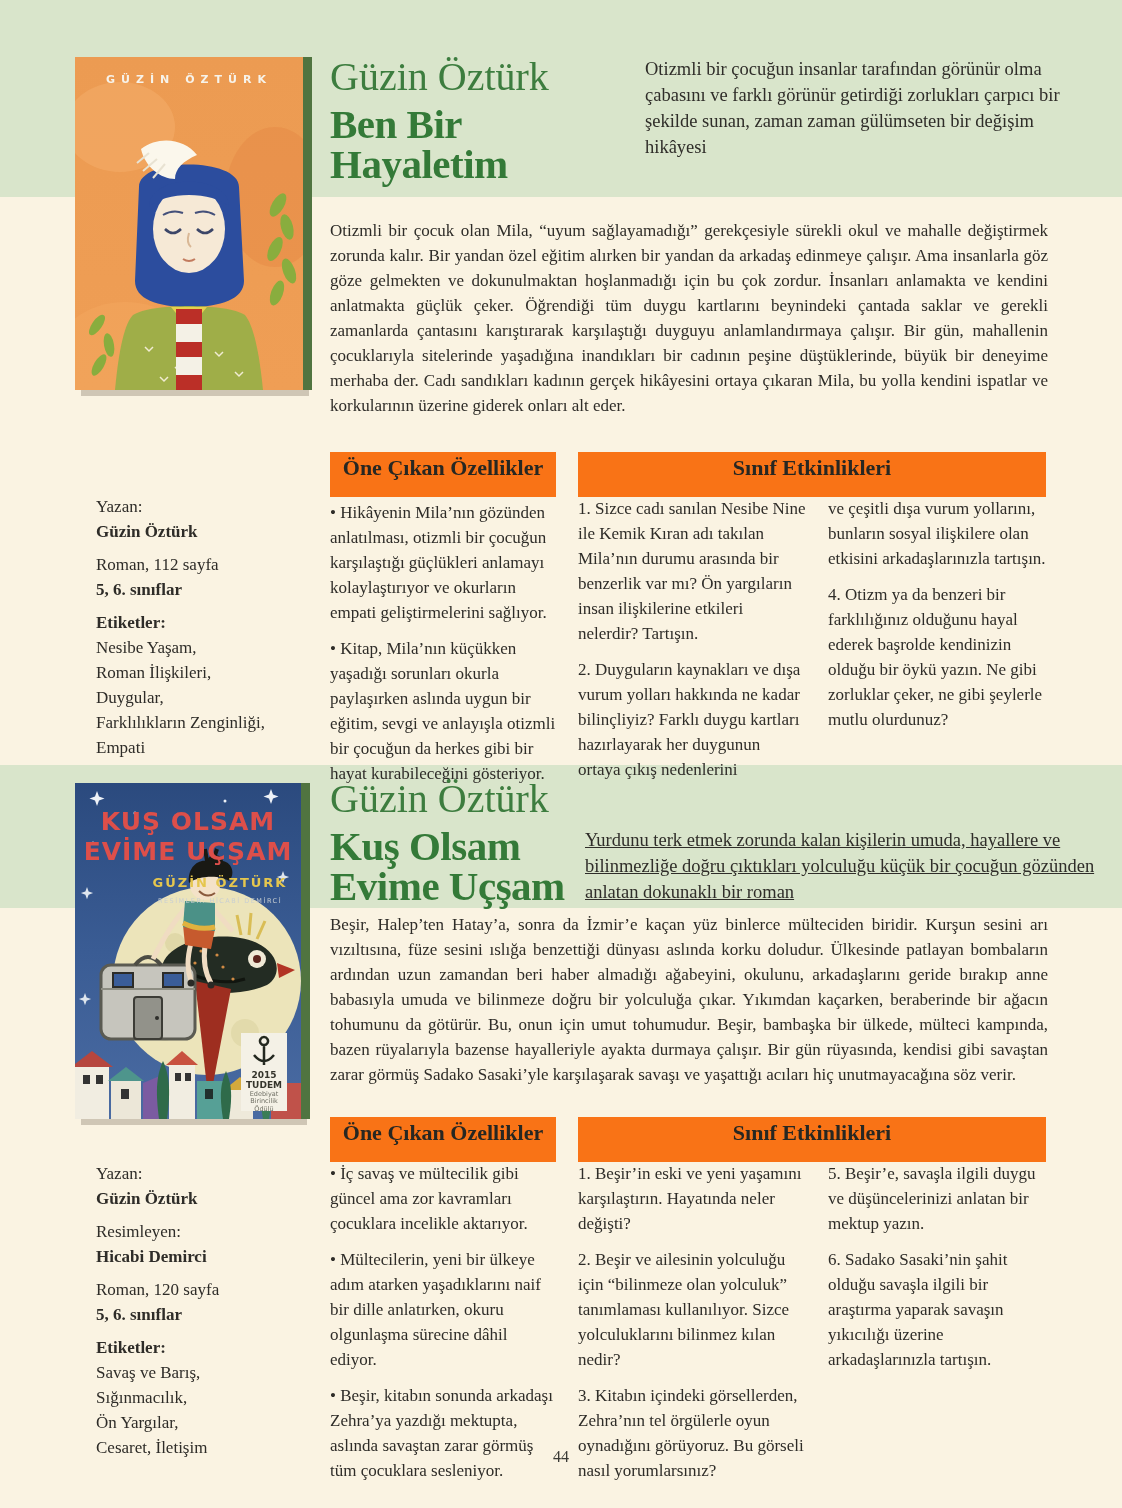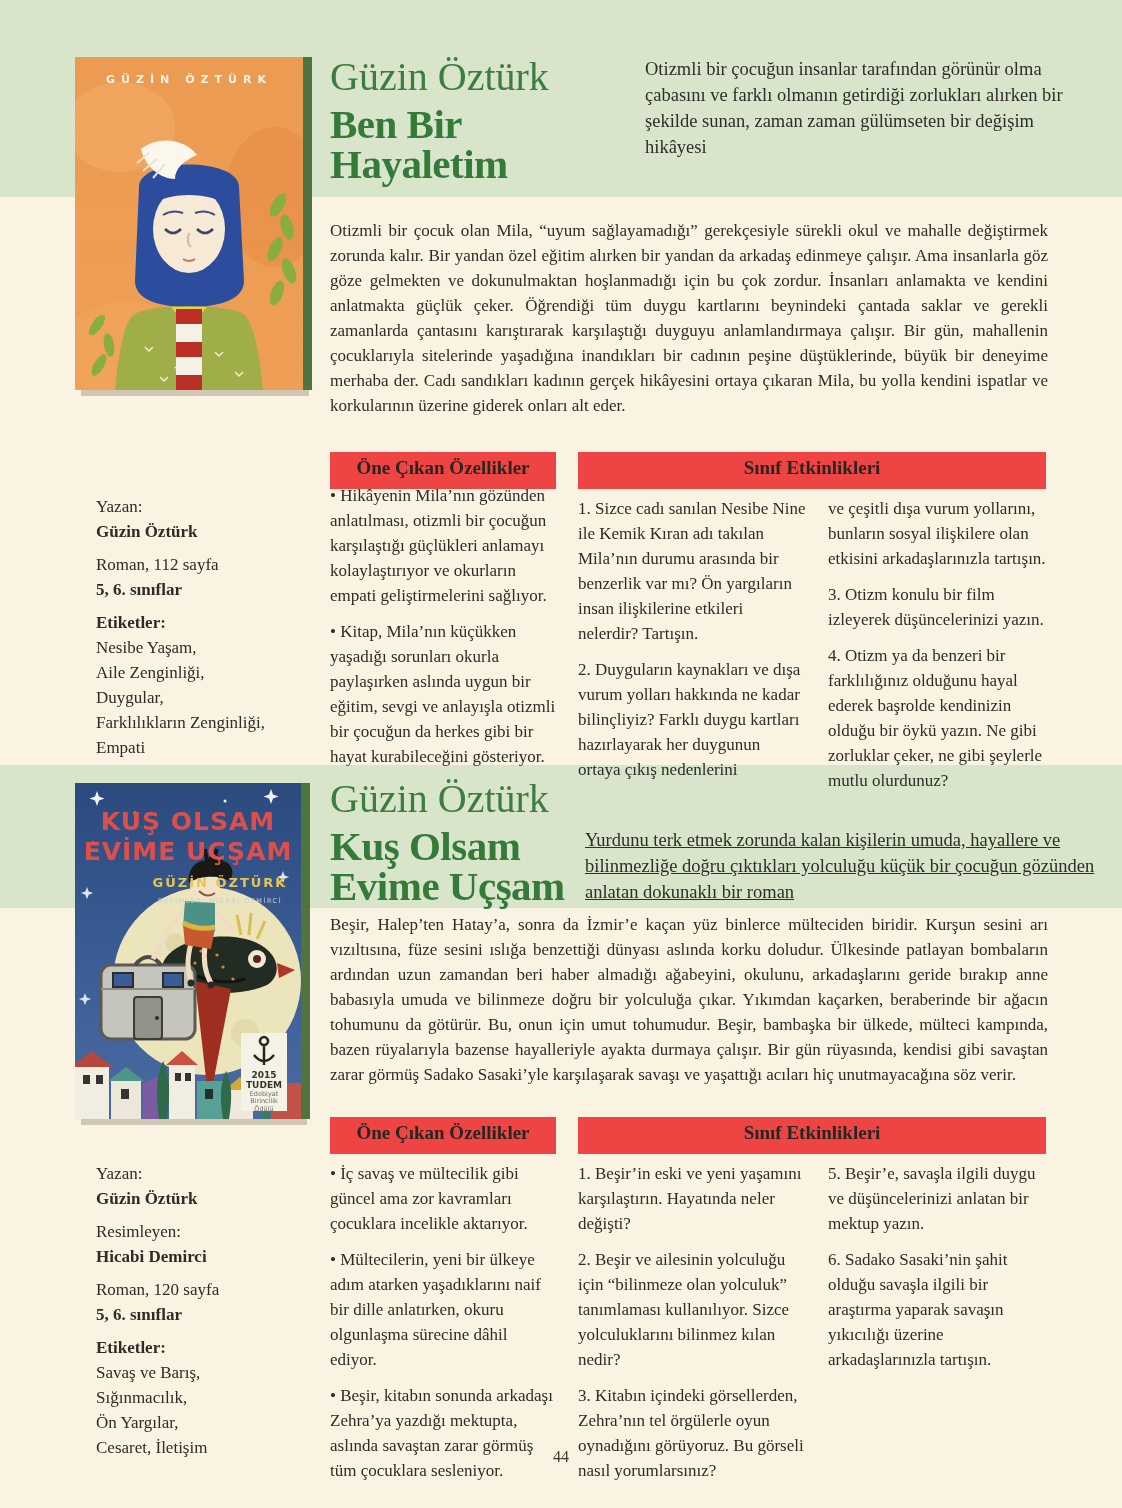--- a/index.html
+++ b/index.html
@@ -44,30 +44,30 @@
   .book-title{font-weight:700;font-size:41px;line-height:.97;margin-top:7px;color:#347a38;letter-spacing:-.5px;font-family:Liberation Serif, serif;}
 
   .blurb{position:absolute;font-size:18.5px;line-height:1.4;color:#2f2d29;}
   .blurb1{left:645px;top:57px;width:418px;}
   .blurb2{left:585px;top:828px;width:532px;text-decoration:underline;}
 
   .summary{position:absolute;font-size:17px;line-height:25px;text-align:justify;hyphens:auto;}
   .para1{left:330px;top:218px;width:718px;}
   .para2{left:330px;top:912px;width:718px;}
 
-  .col-header{position:absolute;height:37px;background:#ef4444;font-weight:700;font-size:19px;
+  .col-header{position:absolute;height:45px;background:#f97316;font-weight:700;font-size:22px;
     text-align:center;line-height:32px;color:#272722;}
   .hdr1-feat{left:330px;top:452px;width:226px;}
   .hdr1-act{left:578px;top:452px;width:468px;}
   .hdr2-feat{left:330px;top:1117px;width:226px;}
   .hdr2-act{left:578px;top:1117px;width:468px;}
 
   .text-col{position:absolute;font-size:17px;line-height:25px;}
   .text-col p{margin:0 0 11px 0;}
-  .features1{left:330px;top:483px;width:227px;}
+  .features1{left:330px;top:500px;width:227px;}
   .act1c1{left:578px;top:496px;width:228px;}
   .act1c2{left:828px;top:496px;width:220px;}
   .features2{left:330px;top:1161px;width:227px;}
   .act2c1{left:578px;top:1161px;width:230px;}
   .act2c2{left:828px;top:1161px;width:222px;}
 
   .sidebar{position:absolute;left:96px;width:225px;font-size:17px;line-height:25px;}
   .sidebar1{top:494px;}
   .sidebar2{top:1161px;}
   .meta-group{margin-bottom:8px;}
@@ -139,54 +139,53 @@
   <div class="accent-bar bar1"></div>
 
   <div class="title-block title1">
     <div class="author-name">Güzin Öztürk</div>
     <div class="book-title">
       <div>Ben Bir</div>
       <div>Hayaletim</div>
     </div>
   </div>
 
-  <div class="blurb blurb1">Otizmli bir çocuğun insanlar tarafından görünür olma çabasını ve farklı olmanın getirdiği zorlukları alırken bir şekilde sunan, zaman zaman gülümseten bir değişim hikâyesi</div>
+  <div class="blurb blurb1">Otizmli bir çocuğun insanlar tarafından görünür olma çabasını ve farklı görünür getirdiği zorlukları çarpıcı bir şekilde sunan, zaman zaman gülümseten bir değişim hikâyesi</div>
   <div class="summary para1">Otizmli bir çocuk olan Mila, “uyum sağlayamadığı” gerekçesiyle sürekli okul ve mahalle değiştirmek zorunda kalır. Bir yandan özel eğitim alırken bir yandan da arkadaş edinmeye çalışır. Ama insanlarla göz göze gelmekten ve dokunulmaktan hoşlanmadığı için bu çok zordur. İnsanları anlamakta ve kendini anlatmakta güçlük çeker. Öğrendiği tüm duygu kartlarını beynindeki çantada saklar ve gerekli zamanlarda çantasını karıştırarak karşılaştığı duyguyu anlamlandırmaya çalışır. Bir gün, mahallenin çocuklarıyla sitelerinde yaşadığına inandıkları bir cadının peşine düştüklerinde, büyük bir deneyime merhaba der. Cadı sandıkları kadının gerçek hikâyesini ortaya çıkaran Mila, bu yolla kendini ispatlar ve korkularının üzerine giderek onları alt eder.</div>
 
   <div class="col-header hdr1-feat">Öne Çıkan Özellikler</div>
   <div class="col-header hdr1-act">Sınıf Etkinlikleri</div>
 
   <div class="text-col features1">
     <p>• Hikâyenin Mila’nın gözünden anlatılması, otizmli bir çocuğun karşılaştığı güçlükleri anlamayı kolaylaştırıyor ve okurların empati geliştirmelerini sağlıyor.</p>
     <p>• Kitap, Mila’nın küçükken yaşadığı sorunları okurla paylaşırken aslında uygun bir eğitim, sevgi ve anlayışla otizmli bir çocuğun da herkes gibi bir hayat kurabileceğini gösteriyor.</p>
   </div>
 
   <div class="text-col act1c1">
     <p>1. Sizce cadı sanılan Nesibe Nine ile Kemik Kıran adı takılan Mila’nın durumu arasında bir benzerlik var mı? Ön yargıların insan ilişkilerine etkileri nelerdir? Tartışın.</p>
     <p>2. Duyguların kaynakları ve dışa vurum yolları hakkında ne kadar bilinçliyiz? Farklı duygu kartları hazırlayarak her duygunun ortaya çıkış nedenlerini</p>
   </div>
   <div class="text-col act1c2">
     <p>ve çeşitli dışa vurum yollarını, bunların sosyal ilişkilere olan etkisini arkadaşlarınızla tartışın.</p>
-    <p>3. Otizm konulu bir film izleyerek düşüncelerinizi yazın.</p>
     <p>4. Otizm ya da benzeri bir farklılığınız olduğunu hayal ederek başrolde kendinizin olduğu bir öykü yazın. Ne gibi zorluklar çeker, ne gibi şeylerle mutlu olurdunuz?</p>
   </div>
 
   <div class="sidebar sidebar1">
     <div class="meta-group">
       <div>Yazan:</div>
       <div class="bold">Güzin Öztürk</div>
     </div>
     <div class="meta-group">
       <div>Roman, 112 sayfa</div>
       <div class="bold">5, 6. sınıflar</div>
     </div>
     <div class="meta-group">
       <div class="bold">Etiketler:</div>
       <div>Nesibe Yaşam,</div>
-      <div>Aile Zenginliği,</div>
+      <div>Roman İlişkileri,</div>
       <div>Duygular,</div>
       <div>Farklılıkların Zenginliği,</div>
       <div>Empati</div>
     </div>
   </div>
 
   <div class="cover cover2">
     <svg viewBox="0 0 226 336" width="226" height="336">
       <defs>
         <linearGradient id="c2bg" x1="0" y1="0" x2="0" y2="1">

